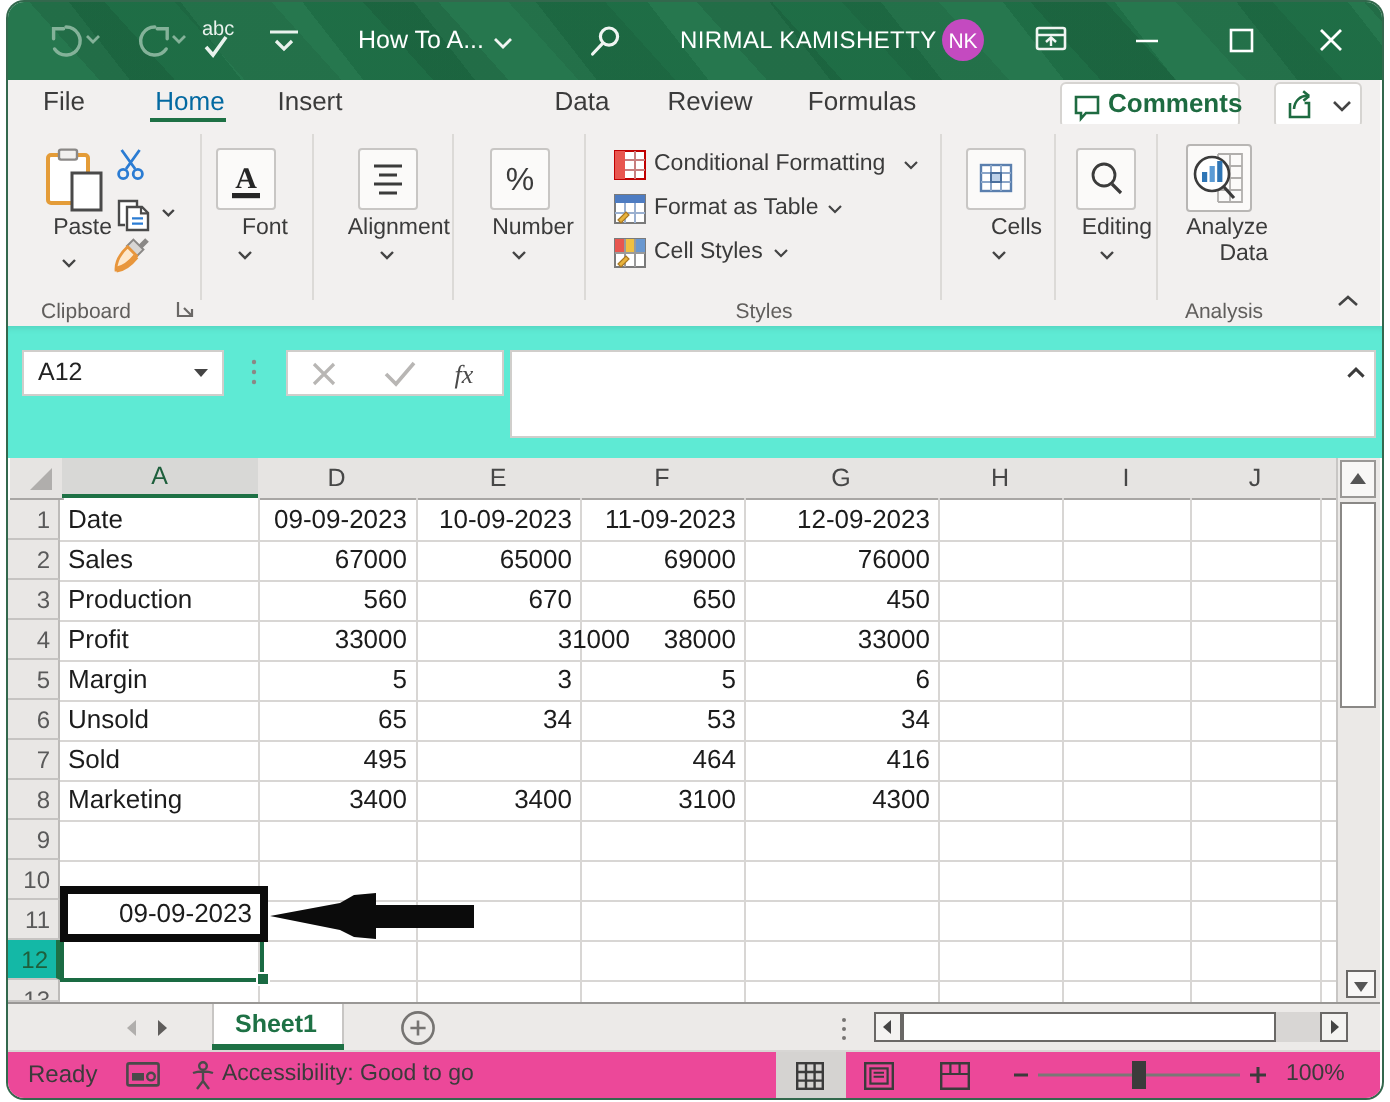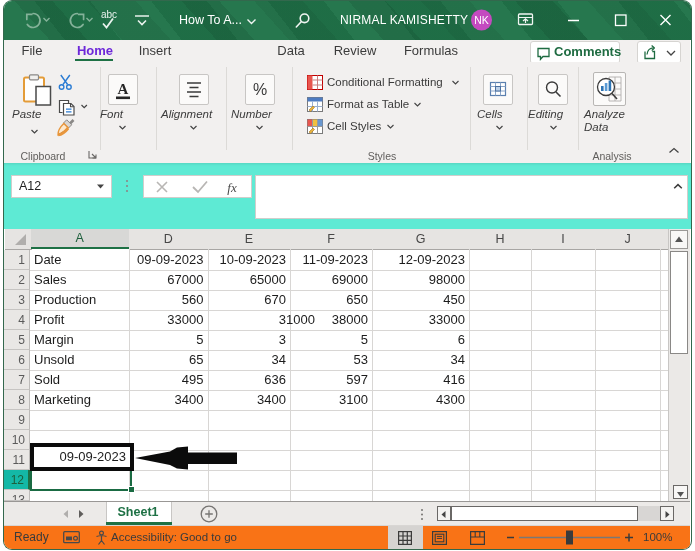--- a/index.html
+++ b/index.html
@@ -14,35 +14,35 @@
       repeating-linear-gradient(48deg, rgba(0,0,0,0) 0 34px, rgba(8,42,24,0.13) 34px 62px, rgba(0,0,0,0) 62px 88px, rgba(12,52,30,0.10) 88px 124px),
       repeating-linear-gradient(52deg, rgba(255,255,255,0.025) 0 48px, rgba(6,38,22,0.085) 48px 92px);}
   .wtxt{color:#fff;}
   
   .tabrow{left:0;top:39px;width:686px;height:22px;background:#f2f0ef;}
   .tab{position:absolute;top:0;height:22px;line-height:21px;font-size:13px;color:#3b3b3b;text-align:center;}
   .ribbon{left:0;top:61px;width:686px;height:101px;background:#f2f0ef;border-bottom:1px solid #d0cecb;}
   .glabel{position:absolute;font-size:10.5px;color:#605e5c;text-align:center;}
   .gsep{position:absolute;top:5px;width:1px;height:83px;background:#dcdad7;}
   .bigbox{position:absolute;top:13px;width:28px;height:29px;border:1px solid #c8c6c4;border-radius:2px;background:#fbfaf9;}
-  .blab{position:absolute;top:46px;font-size:11.5px;color:#3b3b3b;text-align:left;font-style:italic;}
+  .blab{position:absolute;top:46px;font-size:11.5px;color:#3b3b3b;text-align:right;}
   .chev{position:absolute;width:7px;height:7px;}
   .fbar{left:0;top:162px;width:687px;height:66px;background:#5eead4;box-shadow:inset 0 3px 3px -2px rgba(0,0,0,0.10);}
   .whitebox{position:absolute;background:#fff;border:1px solid #d0cecb;}
   .grid{left:0;top:228px;width:686px;height:273px;background:#fff;overflow:hidden;}
   .hdr{position:absolute;top:0;height:20px;background:#e6e4e2;border-right:1px solid #bdbbb9;border-bottom:1px solid #a8a6a4;
        font-size:12.5px;color:#474747;text-align:center;line-height:20px;}
   .rowhdr{position:absolute;left:0;width:26px;height:20px;background:#e9e7e5;border-right:1px solid #bdbbb9;border-bottom:1px solid #c6c4c2;
        font-size:12px;color:#5a5a5a;text-align:right;line-height:20px;padding-right:4px;box-sizing:border-box;}
   .vline{position:absolute;top:20px;width:1px;background:#d8d6d4;}
   .hline{position:absolute;left:26px;height:1px;background:#d8d6d4;}
   .cell{position:absolute;height:20px;line-height:20px;font-size:13px;color:#1c1c1c;white-space:nowrap;}
   .num{text-align:right;}
   .tabbar{left:0;top:500px;width:686px;height:24px;background:#eceae8;border-top:1px solid #999795;}
-  .status{left:0;top:524px;width:686px;height:23px;background:#f97316;border-top:1px solid #d8d6d4;font-size:12px;color:#3b3b3b;}
+  .status{left:0;top:524px;width:686px;height:23px;background:#ec4899;border-top:1px solid #d8d6d4;font-size:12px;color:#3b3b3b;}
 </style>
 </head>
 <body>
 <div class="win">
 
   <div class="abs title">
       <div class="tstripe"></div>
     <svg class="abs" style="left:0;top:0" width="686" height="39" viewBox="0 0 686 39">
 
       <g transform="translate(-4,0)">
@@ -82,21 +82,21 @@
 
       <circle cx="477.5" cy="19" r="10.5" fill="#c44ac0"></circle>
       <text x="477.5" y="23" font-size="10.5" fill="#fff" text-anchor="middle" font-family="Liberation Sans">NK</text>
     </svg>
     <div class="abs wtxt" style="left:175px;top:0;width:70px;height:39px;line-height:39px;font-size:12.5px;">How To A...</div>
     <div class="abs wtxt" style="left:336px;top:0;width:130px;height:39px;line-height:39px;font-size:12px;letter-spacing:0.2px;">NIRMAL KAMISHETTY</div>
   </div>
 
   <div class="abs tabrow">
     <div class="tab" style="left:9px;width:38px;">File</div>
-    <div class="tab" style="left:69px;width:44px;color:#6d28d9;font-weight:bold;">Home</div>
+    <div class="tab" style="left:69px;width:44px;color:#0369a1;font-weight:normal;">Home</div>
     <div class="abs" style="left:71px;top:18.5px;width:38px;height:2.5px;background:#1e7145;"></div>
     <div class="tab" style="left:131px;width:40px;">Insert</div>
     <div class="tab" style="left:190px;width:62px;margin-top:44px;">Formulas</div>
     <div class="tab" style="left:269px;width:36px;">Data</div>
     <div class="tab" style="left:327px;width:48px;">Review</div>
     <div class="tab" style="left:394px;width:66px;">Formulas</div>
     <div class="abs" style="left:526px;top:1px;width:88px;height:21px;background:#fff;border:1px solid #d6d4d1;border-radius:3px;">
       <svg width="88" height="21" viewBox="0 0 88 21">
         <path d="M7 6.5 h11 v8 h-6 l-2.5 2.8 v-2.8 h-2.5 z" stroke="#1e6b41" fill="none" stroke-width="1.3"></path>
       </svg>
@@ -360,34 +360,33 @@
     <div class="cell num" style="left:124.5px;top:120.5px;width:75px;">65</div>
     <div class="cell num" style="left:124.5px;top:140.5px;width:75px;">495</div>
     <div class="cell num" style="left:124.5px;top:160.5px;width:75px;">3400</div>
 
     <div class="cell num" style="left:204px;top:20.5px;width:78px;">10-09-2023</div>
     <div class="cell num" style="left:204px;top:40.5px;width:78px;">65000</div>
     <div class="cell num" style="left:204px;top:60.5px;width:78px;">670</div>
     <div class="cell num" style="left:204px;top:80.5px;width:78px;margin-left:29px;">31000</div>
     <div class="cell num" style="left:204px;top:100.5px;width:78px;">3</div>
     <div class="cell num" style="left:204px;top:120.5px;width:78px;">34</div>
-    <div class="cell num" style="left:204px;top:140.5px;width:78px;">636</div>
     <div class="cell num" style="left:204px;top:160.5px;width:78px;">3400</div>
 
     <div class="cell num" style="left:286px;top:20.5px;width:78px;">11-09-2023</div>
     <div class="cell num" style="left:286px;top:40.5px;width:78px;">69000</div>
     <div class="cell num" style="left:286px;top:60.5px;width:78px;">650</div>
     <div class="cell num" style="left:286px;top:80.5px;width:78px;">38000</div>
     <div class="cell num" style="left:286px;top:100.5px;width:78px;">5</div>
     <div class="cell num" style="left:286px;top:120.5px;width:78px;">53</div>
-    <div class="cell num" style="left:286px;top:140.5px;width:78px;">597</div>
+    <div class="cell num" style="left:286px;top:140.5px;width:78px;">464</div>
     <div class="cell num" style="left:286px;top:160.5px;width:78px;">3100</div>
 
     <div class="cell num" style="left:368px;top:20.5px;width:93px;">12-09-2023</div>
-    <div class="cell num" style="left:368px;top:40.5px;width:93px;">98000</div>
+    <div class="cell num" style="left:368px;top:40.5px;width:93px;">76000</div>
     <div class="cell num" style="left:368px;top:60.5px;width:93px;">450</div>
     <div class="cell num" style="left:368px;top:80.5px;width:93px;">33000</div>
     <div class="cell num" style="left:368px;top:100.5px;width:93px;">6</div>
     <div class="cell num" style="left:368px;top:120.5px;width:93px;">34</div>
     <div class="cell num" style="left:368px;top:140.5px;width:93px;">416</div>
     <div class="cell num" style="left:368px;top:160.5px;width:93px;">4300</div>
 
     <div class="abs" style="left:26px;top:240px;width:102px;height:21.5px;border:2px solid #1a6b43;box-sizing:border-box;"></div>
     <div class="abs" style="left:123.5px;top:257px;width:7px;height:7px;background:#fff;"></div>
     <div class="abs" style="left:124.5px;top:258px;width:5px;height:5px;background:#1a6b43;"></div>

